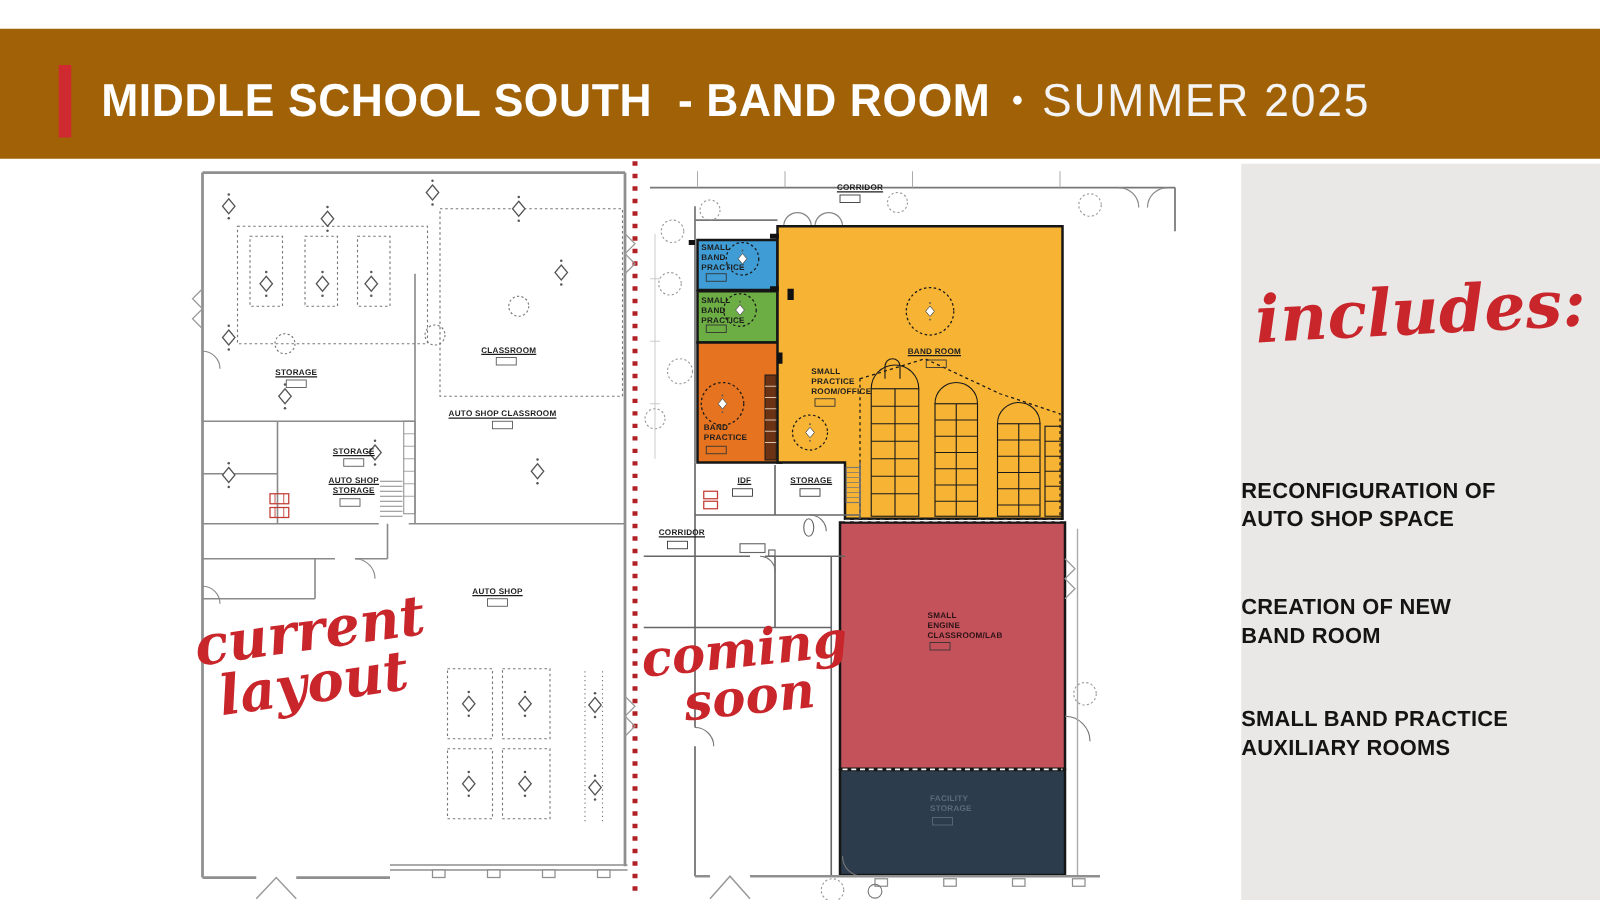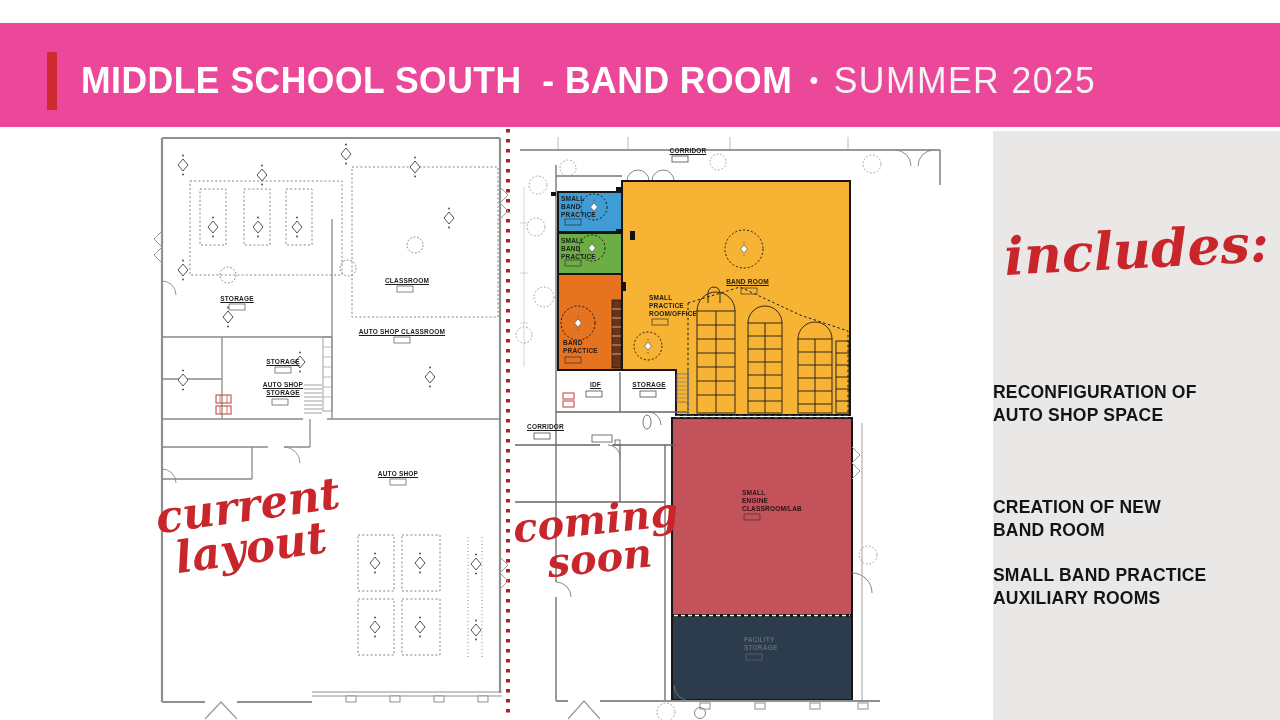--- a/index.html
+++ b/index.html
@@ -3,21 +3,21 @@
 <meta charset="utf-8">
 <style>
   html,body{margin:0;padding:0;}
   body{
     width:1280px;height:720px;position:relative;overflow:hidden;
     background:#ffffff;font-family:"Liberation Sans",sans-serif;
   }
   
   .header{
     position:absolute;top:23px;left:0;width:1280px;height:117px;
-    background:#ec4899;border-bottom:2px solid #4e4a49;
+    background:#a16207;border-bottom:2px solid #4e4a49;
     display:flex;align-items:center;padding-left:47px;box-sizing:border-box;
   }
   .accent-bar{width:10px;height:58px;background:#ce2a30;margin-right:24px;flex:0 0 auto;}
   .title-row{display:flex;align-items:center;transform:scaleX(.96);transform-origin:left center;white-space:pre;}
   .title-main{font-size:37px;font-weight:bold;color:#ffffff;letter-spacing:.5px;}
   .title-bullet{font-size:26px;color:#ffffff;margin:0 16px 0 18px;}
   .title-season{font-size:37px;font-weight:normal;color:#f4f4f4;letter-spacing:1.5px;}
   
   .main{position:absolute;top:127px;left:0;width:1280px;height:593px;background:#fff;}
   .main svg{position:absolute;top:0;left:0;}
@@ -42,21 +42,21 @@
   .sidebar-heading{
     position:absolute;top:88px;left:0;width:100%;text-align:center;
     font-family:"DejaVu Serif",serif;font-style:italic;font-weight:bold;
     font-size:52px;color:#c9262c;transform:rotate(-3deg);
   }
   .sidebar-item{
     position:absolute;left:0;width:100%;text-align:left;
     font-size:17.5px;font-weight:bold;color:#141414;line-height:1.33;
     letter-spacing:.2px;white-space:pre-line;
   }
-  .si-1{top:250px;} .si-2{top:343px;margin-top:22px;} .si-3{top:433px;}
+  .si-1{top:250px;} .si-2{top:343px;} .si-3{top:433px;}
 </style>
 </head>
 <body>
 
 <div class="header">
   <div class="accent-bar"></div>
   <div class="title-row">
     <span class="title-main">MIDDLE SCHOOL SOUTH  - BAND ROOM</span>
     <span class="title-bullet">•</span>
     <span class="title-season">SUMMER 2025</span>

